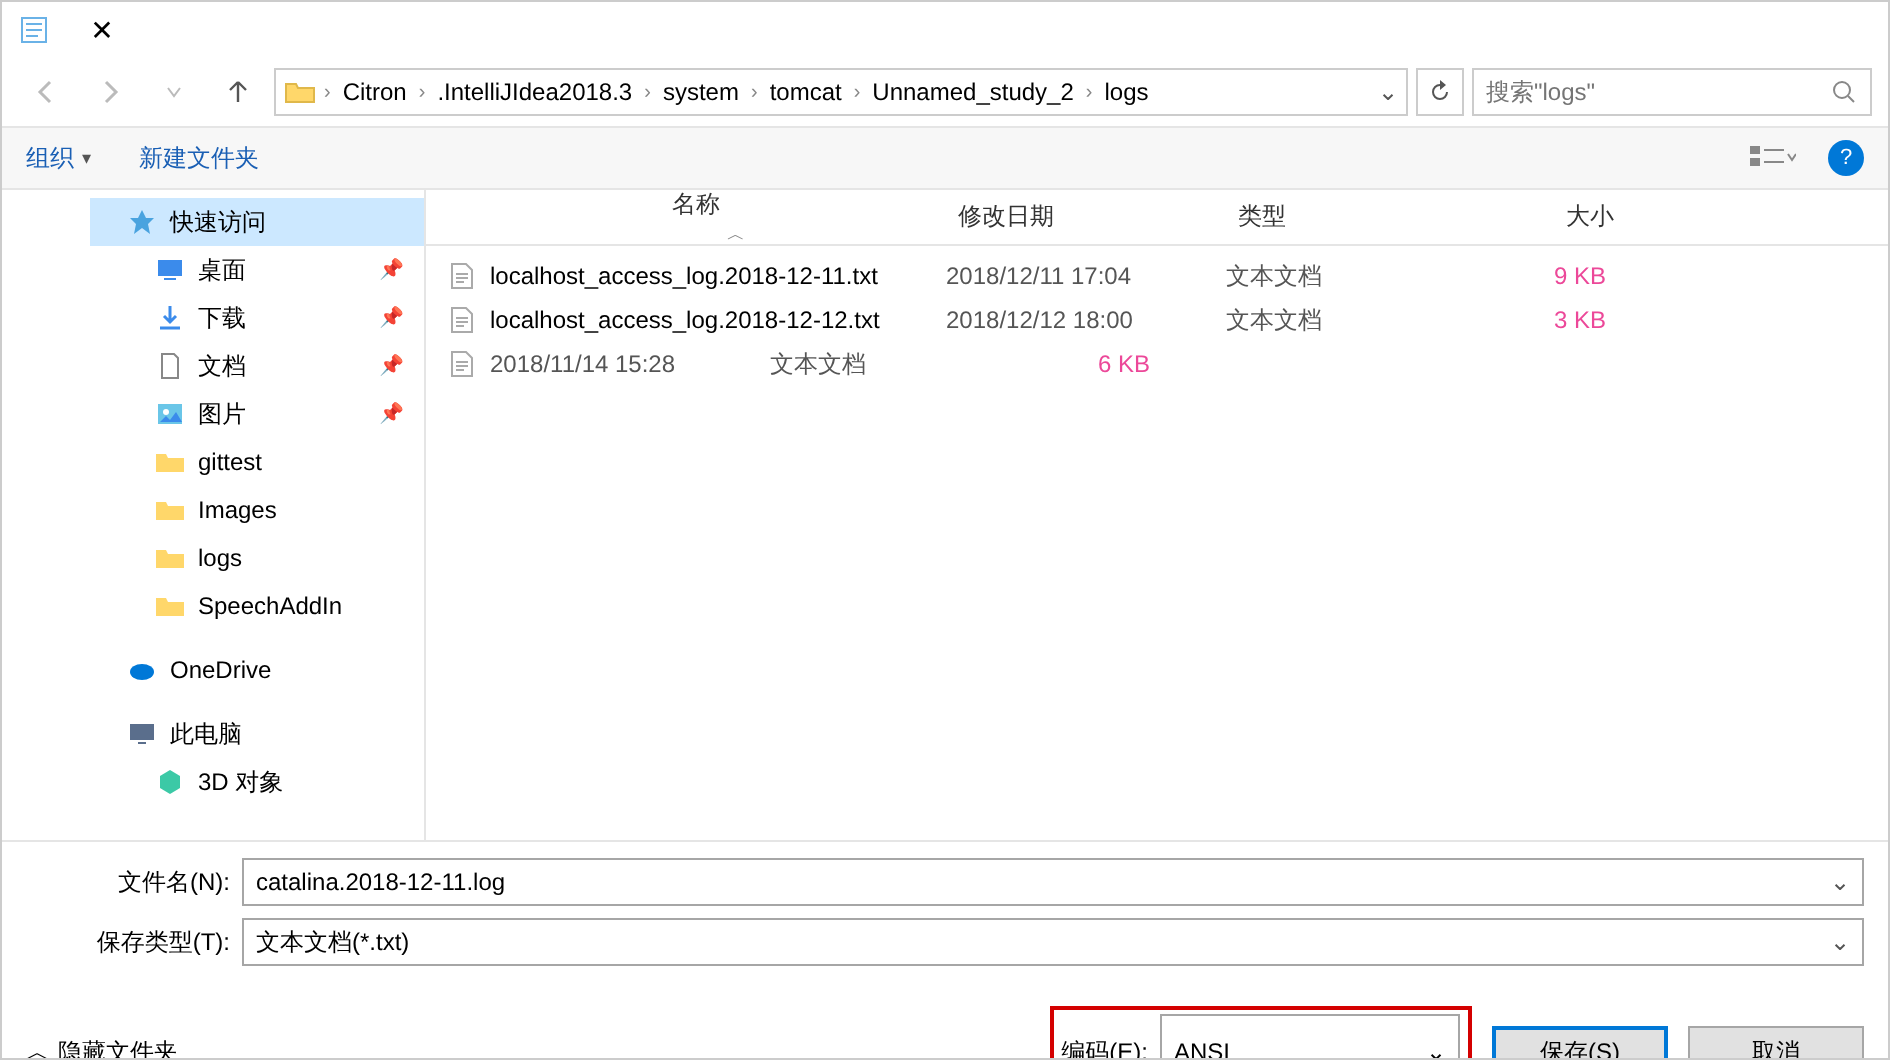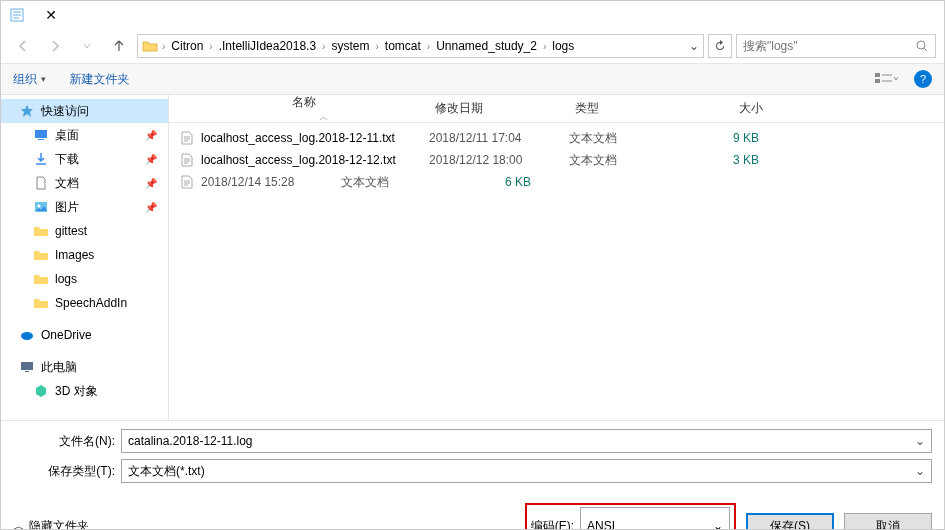--- a/index.html
+++ b/index.html
@@ -19,42 +19,42 @@
 .refresh { width: 24px; height: 24px; border: 1px solid #ccc; display: flex; align-items: center; justify-content: center; cursor: pointer; }
 .searchbox { width: 200px; height: 24px; border: 1px solid #ccc; display: flex; align-items: center; padding: 0 6px; }
 .searchbox input { border: none; outline: none; flex: 1; color: #888; }
 .searchbox .sicon { color: #888; }
 .toolbar { height: 32px; border-top: 1px solid #e5e5e5; border-bottom: 1px solid #e5e5e5; background: #f7f7f7; display: flex; align-items: center; padding: 0 12px; gap: 24px; }
 .toolbar .tbtn { cursor: pointer; display: flex; align-items: center; gap: 4px; color: #1a5fb4; }
 .toolbar .spacer { flex: 1; }
 .toolbar .right { display: flex; gap: 16px; align-items: center; }
 .toolbar .iconbtn { cursor: pointer; color: #555; }
 .help { width: 18px; height: 18px; border-radius: 50%; background: #0078d7; color: #fff; display: flex; align-items: center; justify-content: center; font-size: 11px; }
-.main { display: flex; height: 325px; }
+.main { display: flex; height: 325px; padding-left: 44px; }
 .sidebar { width: 168px; border-right: 1px solid #e5e5e5; overflow-y: auto; padding: 4px 0; }
 .side-item { height: 24px; display: flex; align-items: center; padding-left: 18px; gap: 6px; cursor: pointer; }
 .side-item.l2 { padding-left: 32px; }
 .side-item.active { background: #cce8ff; }
 .side-item .pin { margin-left: auto; margin-right: 10px; color: #888; font-size: 10px; }
 .side-item .ficon { width: 16px; height: 16px; flex-shrink: 0; }
 .filelist { flex: 1; display: flex; flex-direction: column; }
 .headers { height: 28px; display: flex; align-items: center; border-bottom: 1px solid #e5e5e5; padding-left: 10px; }
 .headers .col { color: #333; padding: 0 6px; flex-direction: column; }
 .headers .sort { color: #888; font-size: 9px; margin-left: 40px; }
 .col-name { width: 250px; display: flex; align-items: center; }
 .col-date { width: 140px; }
 .col-type { width: 110px; }
 .col-size { width: 90px; text-align: right; padding-right: 10px; }
 .rows { flex: 1; padding: 4px 0 0 10px; }
 .row { height: 22px; display: flex; align-items: center; cursor: pointer; }
 .row .ficon { width: 16px; height: 16px; margin-right: 6px; }
 .row .rname { width: 228px; }
 .row .rdate { width: 140px; color: #555; }
 .row .rtype { width: 110px; color: #555; }
-.row .rsize { width: 90px; text-align: right; color: #0f766e; padding-right: 10px; }
+.row .rsize { width: 90px; text-align: right; color: #ec4899; padding-right: 10px; }
 .bottom { border-top: 1px solid #e5e5e5; padding: 8px 12px 6px; background: #fff; }
 .field-row { display: flex; align-items: center; margin-bottom: 6px; }
 .field-row label { width: 108px; text-align: right; padding-right: 6px; }
 .field-row .combo { flex: 1; height: 24px; border: 1px solid #a6a6a6; display: flex; align-items: center; padding: 0 6px; background: #fff; }
 .field-row .combo input { border: none; outline: none; flex: 1; }
 .field-row .combo .dd { color: #555; cursor: pointer; }
 .footer { display: flex; align-items: center; padding: 8px 12px 10px; }
 .hide-folders { display: flex; align-items: center; gap: 4px; cursor: pointer; }
 .footer .spacer { flex: 1; }
 .enc-group { display: flex; align-items: center; gap: 6px; border: 2px solid #d40000; padding: 2px 4px; }
@@ -310,21 +310,21 @@
       </div>
       <div class="row">
         <span class="ficon">
             <svg width="16" height="16">
               <path d="M3 2 h7 l3 3 v9 h-10 z" fill="#fff" stroke="#aaa"></path>
               <line x1="5" y1="7" x2="11" y2="7" stroke="#aaa"></line>
               <line x1="5" y1="9" x2="11" y2="9" stroke="#aaa"></line>
               <line x1="5" y1="11" x2="9" y2="11" stroke="#aaa"></line>
             </svg>
           </span>
-        <span class="rdate">2018/12/14 15:28</span>
+        <span class="rdate">2018/11/14 15:28</span>
         <span class="rtype">文本文档</span>
         <span class="rsize">6 KB</span>
       </div>
     </div>
   </div>
 </div>
 
 <div class="bottom">
   <div class="field-row">
     <label>文件名(N):</label>

